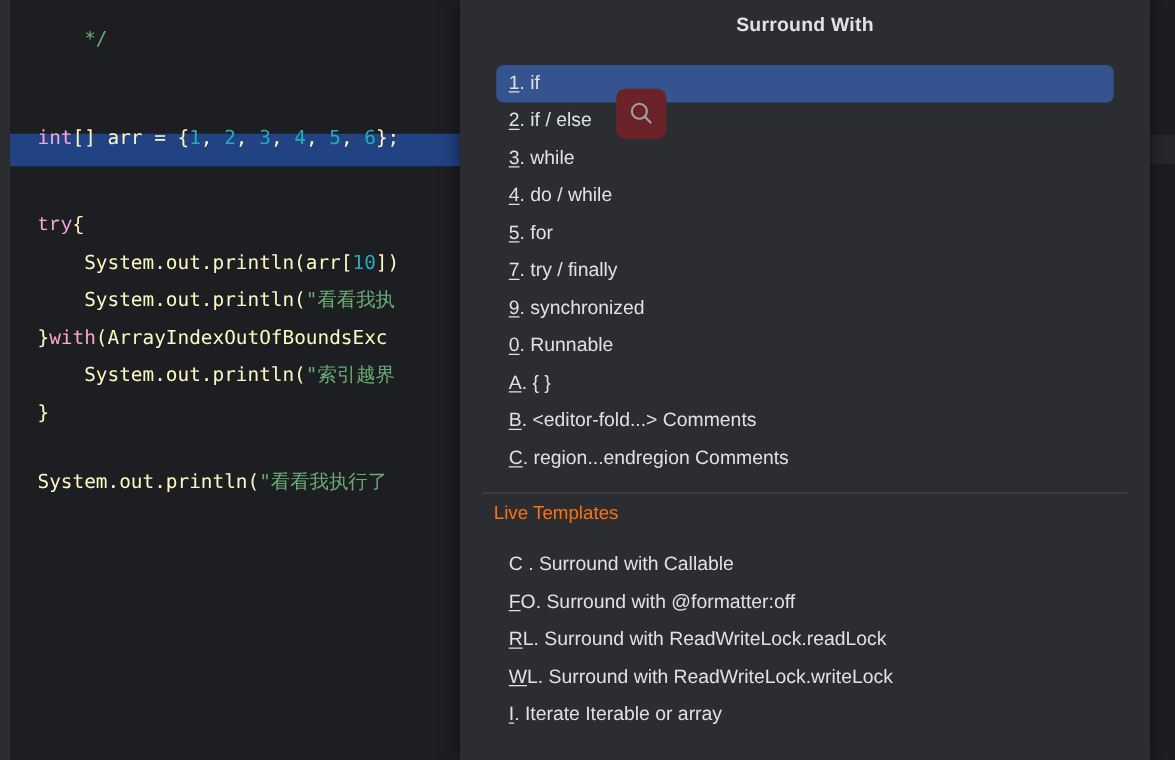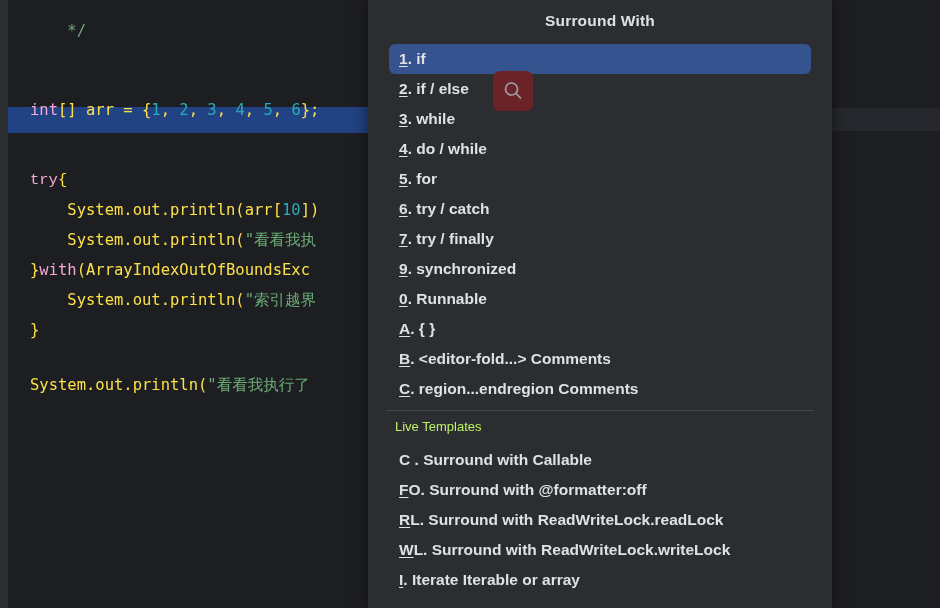--- a/index.html
+++ b/index.html
@@ -50,47 +50,46 @@
     position: absolute;
     font-family: "DejaVu Sans Mono", monospace;
     font-size: 15.5px;
     line-height: 30px;
     white-space: pre;
     color: #bcbec4;
   }
   .kw   { color: #f9a8d4; }
   .num  { color: #2aacb8; }
   .str  { color: #6aab73; }
-  .plain{ color: #fde047; }
+  .plain{ color: #fef9c3; }
 
   
   #popup {
     position: absolute;
     left: 368px;
     top: 0;
-    width: 464px;
+    width: 552px;
     height: 608px;
     background: #2b2d30;
     box-shadow: 0 0 14px rgba(0,0,0,0.55);
     overflow: hidden;
   }
   #popup-title {
     height: 40px;
     line-height: 42px;
     text-align: center;
     color: #dfe1e5;
     font-size: 15.5px;
     font-weight: bold;
     letter-spacing: 0.2px;
   }
   .list {
     padding: 0;
-    margin: 4px;
+    margin: 12px;
     list-style: none;
-    font-weight: bold;
   }
   .row {
     position: relative;
     height: 30px;
     line-height: 30px;
     margin: 0 17px;
     padding: 0 10px;
     border-radius: 6px;
     color: #dfe1e5;
     font-size: 15.5px;
@@ -107,22 +106,22 @@
   .sep {
     height: 1px;
     background: #43454a;
     margin: 6px 18px 0 18px;
   }
   .group-label {
     height: 30px;
     line-height: 32px;
     margin: 0 17px;
     padding: 0 10px;
-    color: #bef264;
-    font-size: 13px;
+    color: #f97316;
+    font-size: 15px;
   }
 
   
   #search-badge {
     position: absolute;
     left: 493px;
     top: 71px;
     width: 40px;
     height: 40px;
     background: #6b2328;
@@ -166,21 +165,20 @@
 </div>
 
 <div id="popup">
   <div id="popup-title">Surround With</div>
   <ul class="list" id="main-list">
       <li class="row selected"><span class="mnem">1</span><span>.</span> <span>if</span></li>
       <li class="row"><span class="mnem">2</span><span>.</span> <span>if / else</span></li>
       <li class="row"><span class="mnem">3</span><span>.</span> <span>while</span></li>
       <li class="row"><span class="mnem">4</span><span>.</span> <span>do / while</span></li>
       <li class="row"><span class="mnem">5</span><span>.</span> <span>for</span></li>
-      <li class="row"><span class="mnem">6</span><span>.</span> <span>try / catch</span></li>
       <li class="row"><span class="mnem">7</span><span>.</span> <span>try / finally</span></li>
       <li class="row"><span class="mnem">9</span><span>.</span> <span>synchronized</span></li>
       <li class="row"><span class="mnem">0</span><span>.</span> <span>Runnable</span></li>
       <li class="row"><span class="mnem">A</span><span>.</span> <span>{ }</span></li>
       <li class="row"><span class="mnem">B</span><span>.</span> <span>&lt;editor-fold...&gt; Comments</span></li>
       <li class="row"><span class="mnem">C</span><span>.</span> <span>region...endregion Comments</span></li>
     </ul>
   <div class="sep"></div>
   <div class="group-label">Live Templates</div>
   <ul class="list" id="tpl-list">

